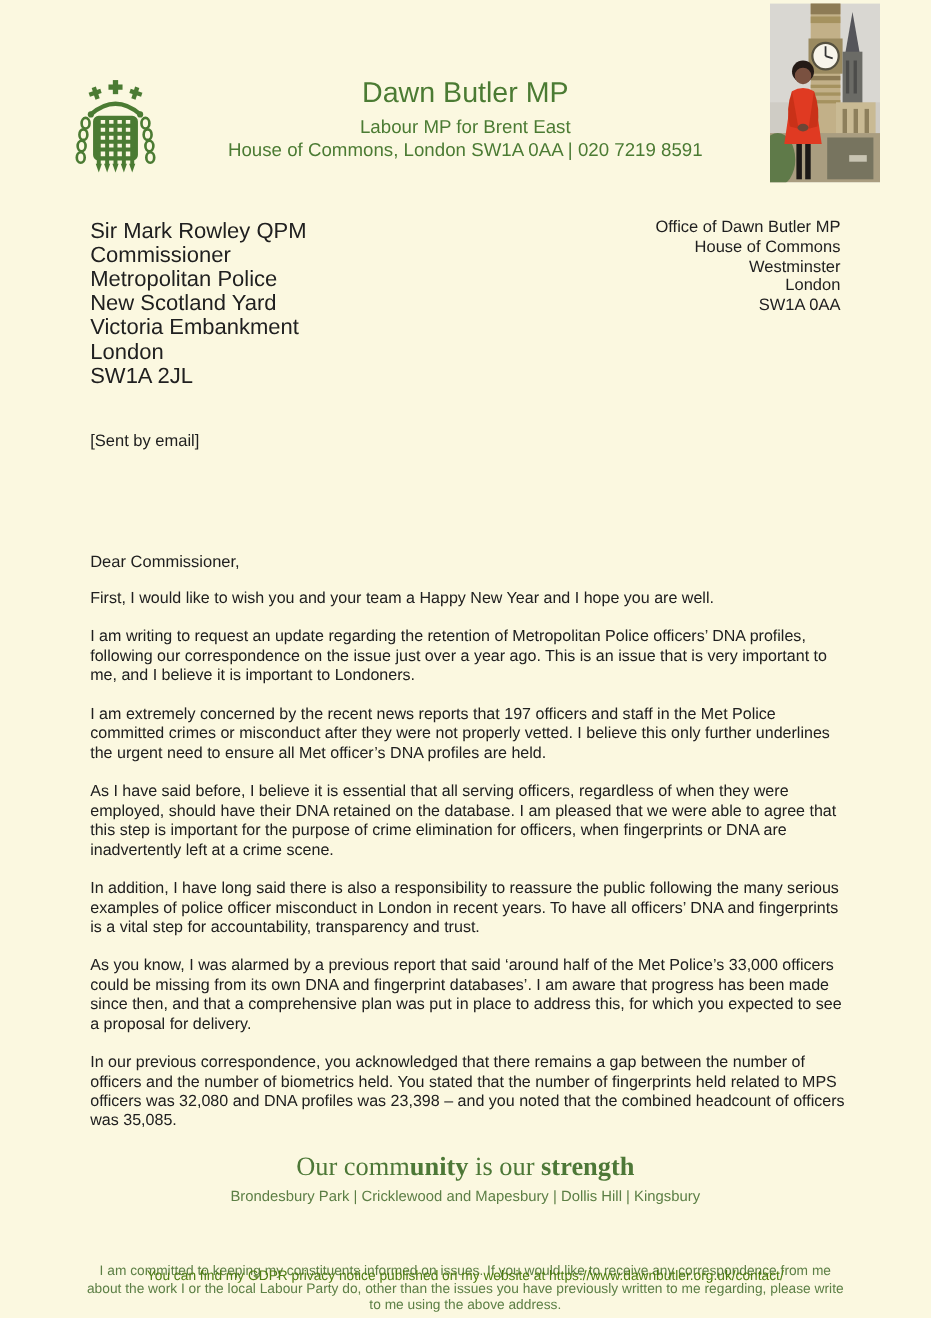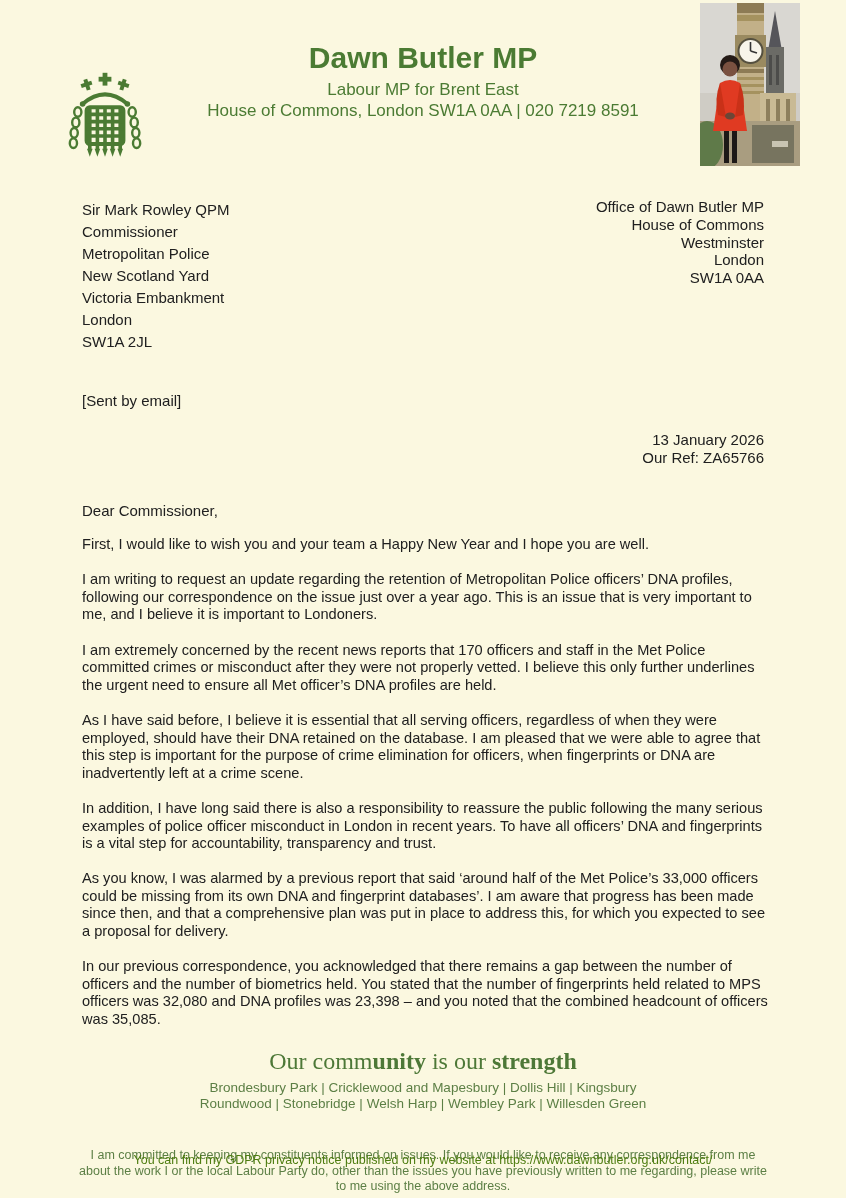--- a/index.html
+++ b/index.html
@@ -11,30 +11,30 @@
     position:relative;
     overflow:hidden;
   }
   .page{position:absolute;inset:0;}
 
   
   .header-text{
     position:absolute;top:44px;left:0;right:0;
     text-align:center;color:#4b7b33;
   }
-  .header-title{font-size:30px;font-weight:700;line-height:28px;margin-bottom:8px;}
+  .header-title{font-size:26px;font-weight:400;line-height:28px;margin-bottom:8px;margin-top:26px;}
   .header-line{font-size:17px;line-height:20.5px;}
 
   .logo{position:absolute;left:64px;top:72px;width:82px;height:96px;}
   .photo{position:absolute;left:700px;top:3px;width:100px;height:163px;overflow:hidden;}
 
   
   .recipient{
     position:absolute;left:82px;top:199px;
-    font-size:15px;line-height:22px;
+    font-size:20px;line-height:22px;
   }
   .sender{
     position:absolute;right:82px;top:198px;
     font-size:15px;line-height:17.8px;text-align:right;
   }
 
   .sent-by{position:absolute;left:82px;top:392px;font-size:15px;}
   .dateblock{
     position:absolute;right:82px;top:431px;
     font-size:15px;line-height:18px;text-align:right;
@@ -184,38 +184,33 @@
   <div class="sender">
     <div>Office of Dawn Butler MP</div>
     <div>House of Commons</div>
     <div>Westminster</div>
     <div>London</div>
     <div>SW1A 0AA</div>
   </div>
 
   <div class="sent-by">[Sent by email]</div>
 
-  <div class="dateblock">
-    <div>13 January 2026</div>
-    <div>Our Ref: ZA65766</div>
-  </div>
 
   <div class="salutation">Dear Commissioner,</div>
 
   <div class="letter-body">
     <p>First, I would like to wish you and your team a Happy New Year and I hope you are well.</p>
     <p>I am writing to request an update regarding the retention of Metropolitan Police officers’ DNA profiles, following our correspondence on the issue just over a year ago. This is an issue that is very important to me, and I believe it is important to Londoners.</p>
-    <p>I am extremely concerned by the recent news reports that 170 officers and staff in the Met Police committed crimes or misconduct after they were not properly vetted. I believe this only further underlines the urgent need to ensure all Met officer’s DNA profiles are held.</p>
+    <p>I am extremely concerned by the recent news reports that 197 officers and staff in the Met Police committed crimes or misconduct after they were not properly vetted. I believe this only further underlines the urgent need to ensure all Met officer’s DNA profiles are held.</p>
     <p>As I have said before, I believe it is essential that all serving officers, regardless of when they were employed, should have their DNA retained on the database. I am pleased that we were able to agree that this step is important for the purpose of crime elimination for officers, when fingerprints or DNA are inadvertently left at a crime scene.</p>
     <p>In addition, I have long said there is also a responsibility to reassure the public following the many serious examples of police officer misconduct in London in recent years. To have all officers’ DNA and fingerprints is a vital step for accountability, transparency and trust.</p>
     <p>As you know, I was alarmed by a previous report that said ‘around half of the Met Police’s 33,000 officers could be missing from its own DNA and fingerprint databases’. I am aware that progress has been made since then, and that a comprehensive plan was put in place to address this, for which you expected to see a proposal for delivery.</p>
     <p>In our previous correspondence, you acknowledged that there remains a gap between the number of officers and the number of biometrics held. You stated that the number of fingerprints held related to MPS officers was 32,080 and DNA profiles was 23,398 – and you noted that the combined headcount of officers was 35,085.</p>
   </div>
 
   <div class="slogan">
     <span>Our comm</span><span class="b">unity</span><span> is our </span><span class="b">strength</span>
   </div>
   <div class="areas areas-1">Brondesbury Park | Cricklewood and Mapesbury | Dollis Hill | Kingsbury</div>
-  <div class="areas areas-2">Roundwood | Stonebridge | Welsh Harp | Wembley Park | Willesden Green</div>
   <div class="disclaimer">I am committed to keeping my constituents informed on issues. If you would like to receive any correspondence from me about the work I or the local Labour Party do, other than the issues you have previously written to me regarding, please write to me using the above address.</div>
   <div class="gdpr">You can find my GDPR privacy notice published on my website at https://www.dawnbutler.org.uk/contact/</div>
 
 </div>
 
 </body></html>

